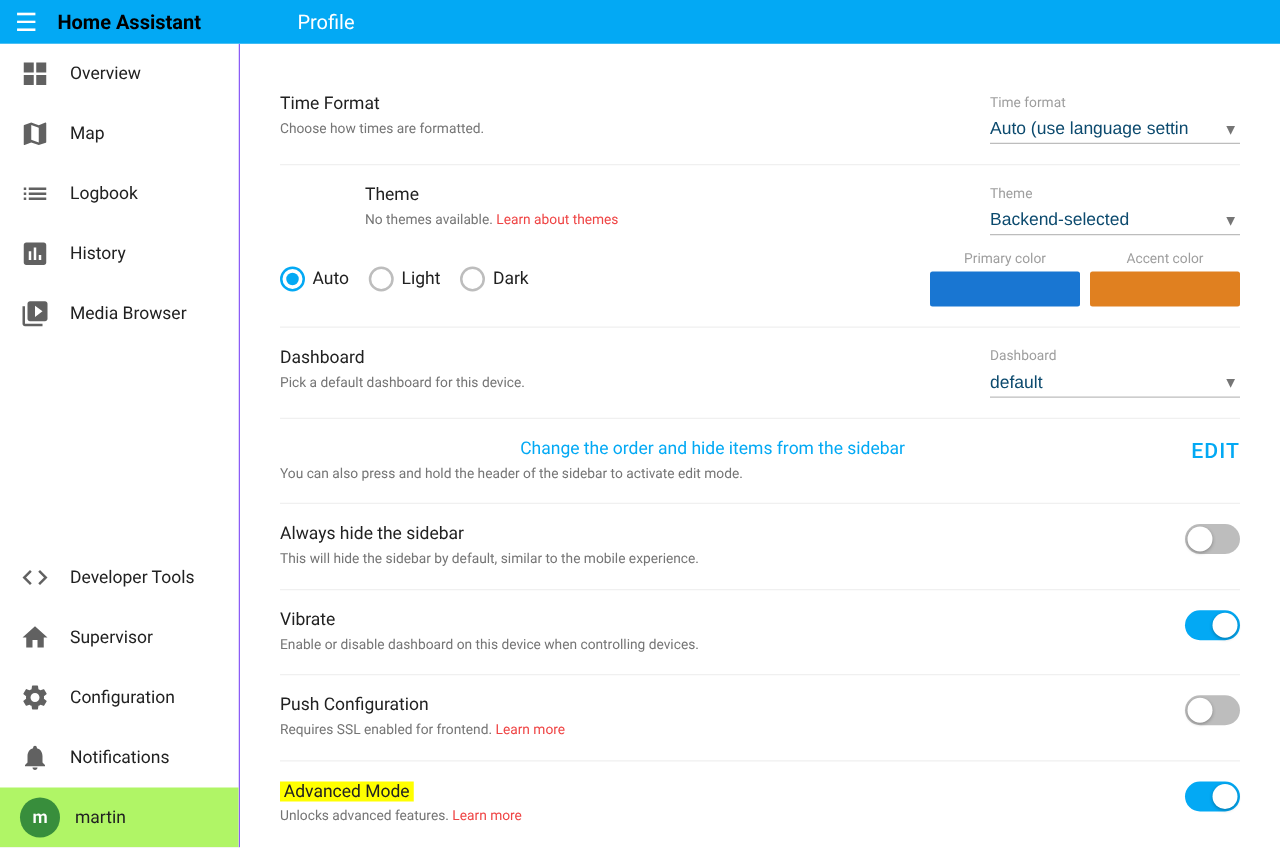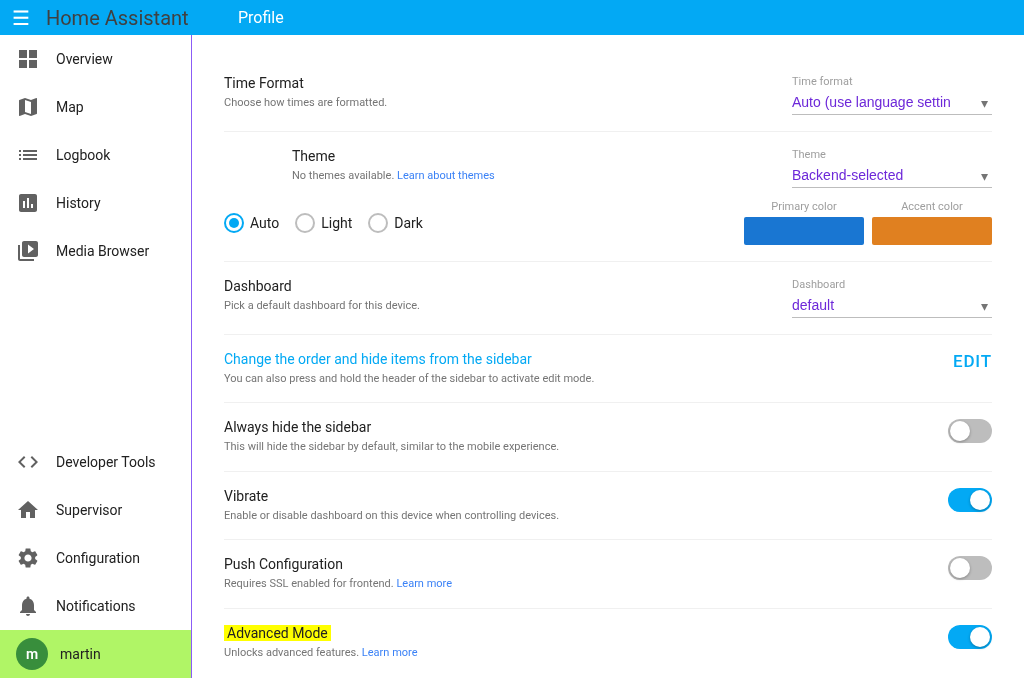--- a/index.html
+++ b/index.html
@@ -64,40 +64,40 @@
       align-items: flex-start;
       justify-content: space-between;
       padding: 16px 0;
       border-bottom: 1px solid #f0f0f0;
     }
     .setting-row:last-child { border-bottom: none; }
 
     .setting-info { flex: 1; max-width: 500px; }
     .setting-title { font-size: 14px; color: #212121; font-weight: 400; margin-bottom: 4px; }
     .setting-desc { font-size: 11px; color: #757575; line-height: 1.4; }
-    .setting-desc a { color: #3b82f6; text-decoration: none; }
+    .setting-desc a { color: #ef4444; text-decoration: none; }
 
     .setting-control { display: flex; align-items: center; min-width: 200px; justify-content: flex-end; }
 
     
     .select-control {
       position: relative;
       min-width: 200px;
       display: flex;
       flex-direction: column;
       align-items: flex-end;
     }
     .select-label { font-size: 11px; color: #9e9e9e; margin-bottom: 2px; align-self: flex-start; }
     .select-box {
       width: 200px;
       border: none;
       border-bottom: 1px solid #bdbdbd;
       padding: 4px 0;
       font-size: 14px;
-      color: #6d28d9;
+      color: #0c4a6e;
       background: transparent;
       appearance: none;
       cursor: pointer;
       outline: none;
       padding-right: 20px;
     }
     .select-wrapper { position: relative; width: 200px; }
     .select-wrapper::after {
       content: '▾';
       position: absolute;
@@ -157,21 +157,21 @@
     .edit-btn { color: #03a9f4; font-size: 17px; font-weight: 500; cursor: pointer; letter-spacing: 0.05em; }
 
     
     .icon-svg { width: 24px; height: 24px; fill: #616161; }
   </style>
 </head>
 <body>
 
 <div id="topbar">
   <span style="color:white;font-size:20px;cursor:pointer;margin-right:16px;">☰</span>
-  <span style="color:#404040;font-size:20px;font-weight:400;width:192px;">Home Assistant</span>
+  <span style="color:#000000;font-size:16px;font-weight:700;width:192px;">Home Assistant</span>
   <span style="color:white;font-size:16px;font-weight:400;flex:1;">Profile</span>
 </div>
 
 <div id="layout">
 
   <div id="sidebar">
 
     <div class="sidebar-item">
       <span class="s-icon">
         <svg class="icon-svg" viewBox="0 0 24 24">
@@ -343,21 +343,21 @@
               <select class="select-box">
                 <option>default</option>
               </select>
             </div>
           </div>
         </div>
       </div>
 
       <div class="setting-row">
         <div class="setting-info">
-          <div class="setting-title" style="color:#03a9f4;">Change the order and hide items from the sidebar</div>
+          <div class="setting-title" style="color:#03a9f4;text-align:right;">Change the order and hide items from the sidebar</div>
           <div class="setting-desc">You can also press and hold the header of the sidebar to activate edit mode.</div>
         </div>
         <div class="setting-control">
           <span class="edit-btn">EDIT</span>
         </div>
       </div>
 
       <div class="setting-row">
         <div class="setting-info">
           <div class="setting-title">Always hide the sidebar</div>

